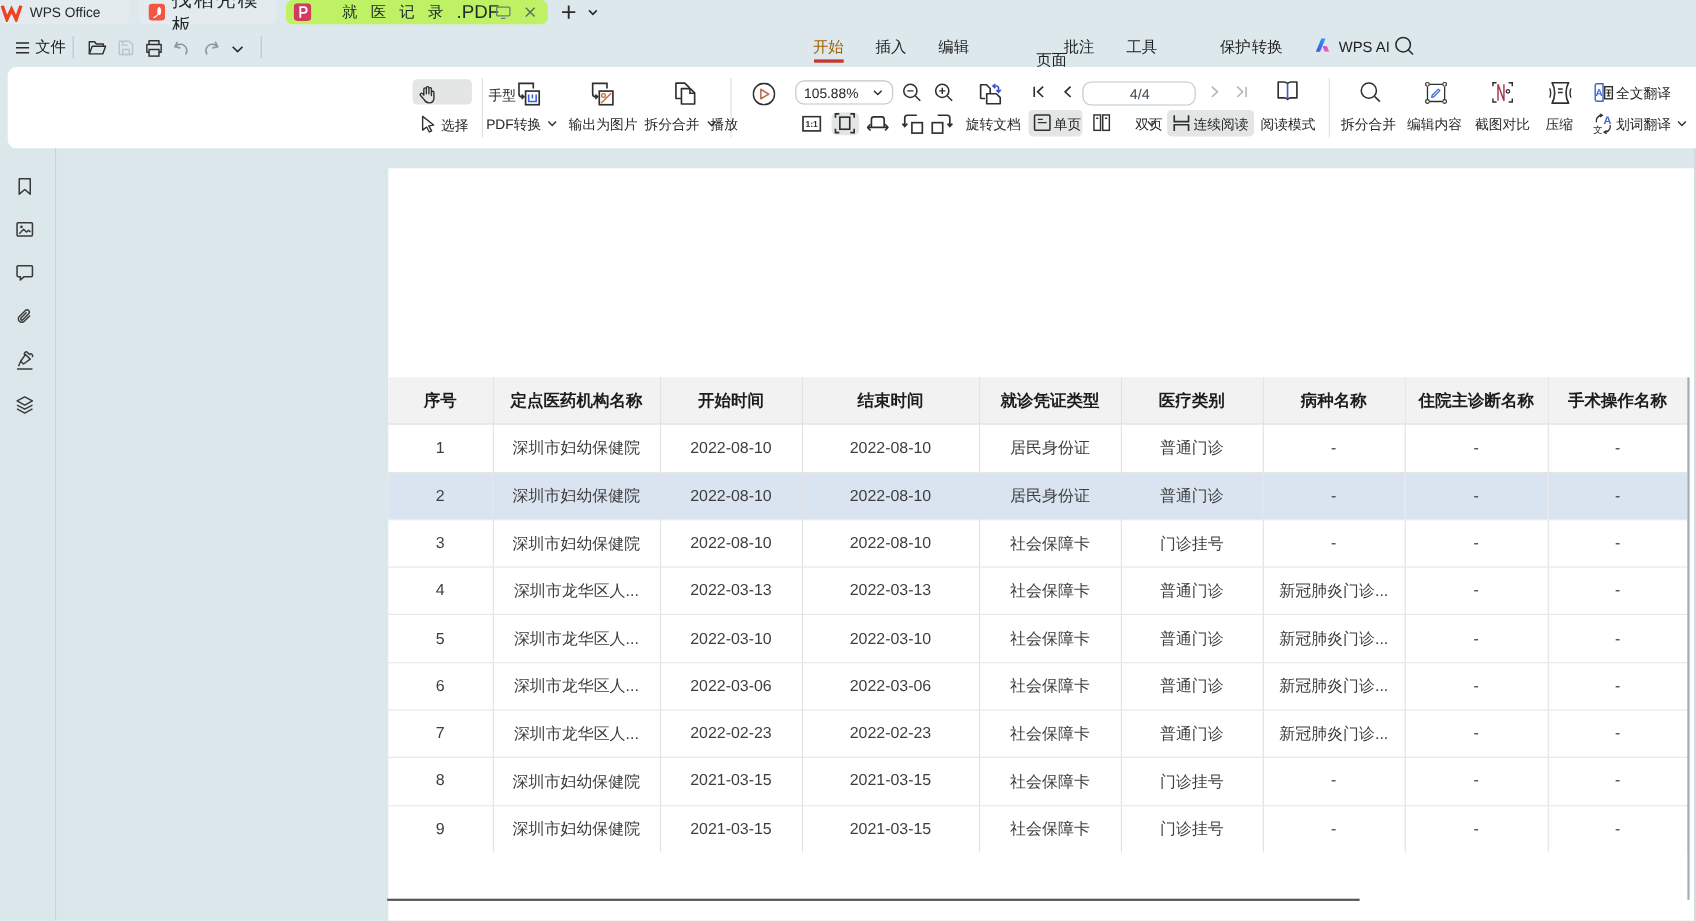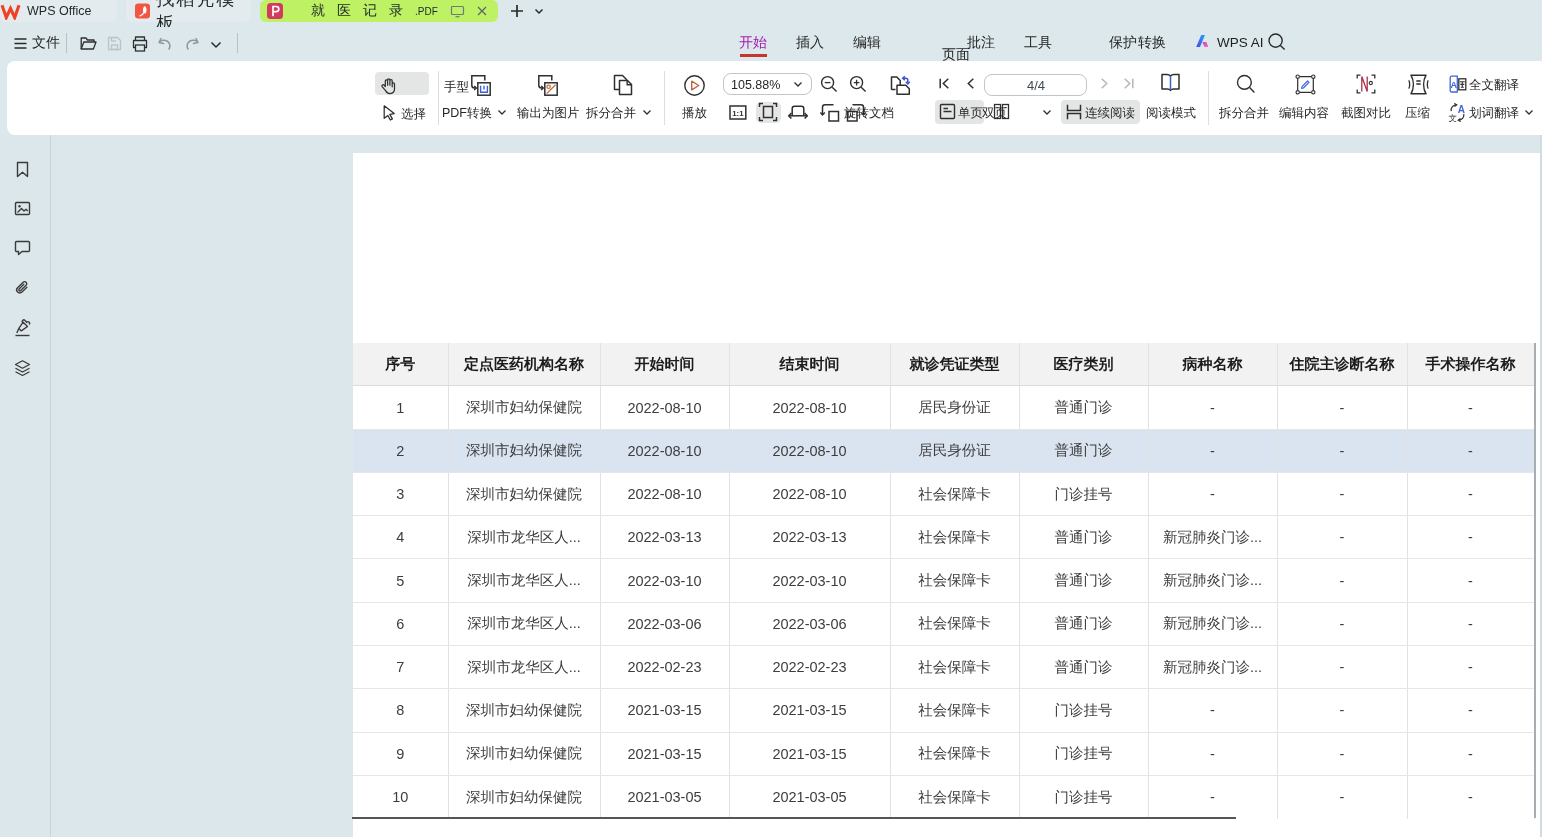--- a/index.html
+++ b/index.html
@@ -50,21 +50,21 @@
         <path d="M10 8.5 C9.2 10.6 7.6 12.2 5.2 13.2" stroke="#ffffff" stroke-width="1.3" fill="none" stroke-linecap="round"></path>
       </svg>
     <span style="font-size:18px;letter-spacing:2px;">找稻壳模板</span>
   </div>
   <div class="tab" id="tab3" style="left:260px;width:238px;padding-left:7px;">
     <svg width="16" height="16" viewBox="0 0 16 16" style="margin-right:18px;">
         <rect x="0" y="0" width="16" height="16" rx="3.5" fill="#d33b5e"></rect>
         <path d="M6 12.5 V3.5 H9.2 A2.6 2.6 0 0 1 9.2 8.7 H6" stroke="#ffffff" stroke-width="1.7" fill="none" stroke-linecap="round"></path>
       </svg>
     <span style="font-size:14px;letter-spacing:12px;">就医记录</span>
-      <span style="font-size:10px;margin-left:-10px;">.PDF</span>
+      <span style="font-size:17px;margin-left:-10px;">.PDF</span>
     <svg width="15" height="13" viewBox="0 0 15 13" style="position:absolute;left:190px;top:5px;">
         <rect x="1.5" y="1.5" width="12" height="8" rx="1" stroke="#6f7a7b" stroke-width="1.2" fill="none"></rect>
         <path d="M5.5 11.7 H9.5" stroke="#6f7a7b" stroke-width="1.2"></path>
       </svg>
     <svg width="12" height="12" viewBox="0 0 12 12" style="position:absolute;left:216px;top:5px;">
         <path d="M2 2 L10 10 M10 2 L2 10" stroke="#5b6566" stroke-width="1.2"></path>
       </svg>
   </div>
   <svg width="14" height="14" viewBox="0 0 14 14" style="position:absolute;left:510px;top:4px;">
       <path d="M7 1 V13 M1 7 H13" stroke="#2a2a2a" stroke-width="1.7"></path>
@@ -94,21 +94,21 @@
   <svg width="15" height="14" viewBox="0 0 15 14" style="position:absolute;left:158px;top:10px;">
       <path d="M3 1.5 L1 5.5 L5.5 6.5 M1.2 5.2 C3 3.2 6.5 2.6 9 4 C12 5.7 12.6 9.3 11 12" stroke="#8e9899" stroke-width="1.5" fill="none" stroke-linecap="round" stroke-linejoin="round"></path>
     </svg>
   <svg width="15" height="14" viewBox="0 0 15 14" style="position:absolute;left:184px;top:10px;">
       <path d="M12 1.5 L14 5.5 L9.5 6.5 M13.8 5.2 C12 3.2 8.5 2.6 6 4 C3 5.7 2.4 9.3 4 12" stroke="#8e9899" stroke-width="1.5" fill="none" stroke-linecap="round" stroke-linejoin="round"></path>
     </svg>
   <svg width="12" height="8" viewBox="0 0 12 8" style="position:absolute;left:210px;top:14px;">
       <path d="M1.5 1.5 L6 6 L10.5 1.5" stroke="#2a2a2a" stroke-width="1.5" fill="none"></path>
     </svg>
   <div class="sep-v" style="left:237px;top:6px;height:20px;"></div>
-  <span class="mi" style="left:739px;color:#a21caf;">开始</span>
+  <span class="mi" style="left:739px;color:#a16207;">开始</span>
   <span class="mi" style="left:796px;">插入</span>
   <span class="mi" style="left:853px;">编辑</span>
   <span class="mi" style="left:942px;margin-top:12px;">页面</span>
   <span class="mi" style="left:967px;">批注</span>
   <span class="mi" style="left:1024px;">工具</span>
   <span class="mi" style="left:1081px;margin-left:28px;">保护</span>
   <span class="mi" style="left:1138px;">转换</span>
   <div class="abs" style="left:740px;top:27px;width:27px;height:3px;background:#c5362f;"></div>
   <svg width="17" height="14" viewBox="0 0 17 14" style="position:absolute;left:1195px;top:7px;">
       <defs>
@@ -171,21 +171,21 @@
 <span class="tbtxt" style="left:586px;top:105px;">拆分合并</span>
 <svg class="abs" style="left:642px;top:109px;" width="10" height="7" viewBox="0 0 10 7">
     <path d="M1.5 1.5 L5 5 L8.5 1.5" stroke="#2f2f2f" stroke-width="1.3" fill="none"></path>
   </svg>
 <div class="psep" style="left:664px;"></div>
 
 <svg class="abs" style="left:684px;top:75px;" width="21" height="21" viewBox="0 0 21 21">
     <circle cx="10.5" cy="10.5" r="9.7" stroke="#2f2f2f" stroke-width="1.4" fill="none"></circle>
     <path d="M7.7 6.2 L14.8 10.5 L7.7 14.8 Z" stroke="#bf6742" stroke-width="1.4" fill="none" stroke-linejoin="round"></path>
   </svg>
-<span class="tbtxt" style="left:682px;top:105px;">播放</span>
+<span class="tbtxt" style="left:646px;top:105px;">播放</span>
 <div class="abs" style="left:723px;top:73px;width:89px;height:22px;background:#fff;border:1px solid #bfc5c8;border-radius:8px;"></div>
 <span class="tbtxt" style="left:731px;top:78px;">105.88%</span>
 <svg class="abs" style="left:793px;top:81px;" width="10" height="7" viewBox="0 0 10 7">
     <path d="M1.5 1.5 L5 5 L8.5 1.5" stroke="#2f2f2f" stroke-width="1.3" fill="none"></path>
   </svg>
 <svg class="abs" style="left:820px;top:75px;" width="18" height="18" viewBox="0 0 18 18">
     <circle cx="7.6" cy="7.6" r="6" stroke="#2f2f2f" stroke-width="1.4" fill="none"></circle>
     <path d="M12.2 12.2 L16.6 16.6" stroke="#2f2f2f" stroke-width="1.4"></path>
     <path d="M4.8 7.6 H10.4" stroke="#2f2f2f" stroke-width="1.3"></path>
   </svg>
@@ -220,21 +220,21 @@
 <svg class="abs" style="left:819px;top:102px;" width="21" height="20" viewBox="0 0 21 20">
     <rect x="10" y="9.5" width="9.5" height="9.5" stroke="#2f2f2f" stroke-width="1.5" fill="none"></rect>
     <path d="M14.5 2.8 H6 Q3.5 2.8 3.5 5.3 V12.5" stroke="#2f2f2f" stroke-width="1.5" fill="none"></path>
     <path d="M1.4 10.4 L3.5 12.9 L5.8 10.4" stroke="#2f2f2f" stroke-width="1.5" fill="none"></path>
   </svg>
 <svg class="abs" style="left:846px;top:102px;" width="21" height="20" viewBox="0 0 21 20">
     <rect x="1.5" y="9.5" width="9.5" height="9.5" stroke="#2f2f2f" stroke-width="1.5" fill="none"></rect>
     <path d="M6.5 2.8 H15 Q17.5 2.8 17.5 5.3 V12.5" stroke="#2f2f2f" stroke-width="1.5" fill="none"></path>
     <path d="M15.4 10.4 L17.5 12.9 L19.8 10.4" stroke="#2f2f2f" stroke-width="1.5" fill="none"></path>
   </svg>
-<span class="tbtxt" style="left:844px;top:105px;">旋转文档</span>
+<span class="tbtxt" style="left:878px;top:105px;">旋转文档</span>
 
 <svg class="abs" style="left:938px;top:78px;" width="12" height="11" viewBox="0 0 12 11">
     <path d="M2.2 0.8 V10.2 M10.3 0.8 L5.3 5.5 L10.3 10.2" stroke="#2f2f2f" stroke-width="1.5" fill="none"></path>
   </svg>
 <svg class="abs" style="left:966px;top:78px;" width="9" height="11" viewBox="0 0 9 11">
     <path d="M7.3 0.8 L2.3 5.5 L7.3 10.2" stroke="#2f2f2f" stroke-width="1.5" fill="none"></path>
   </svg>
 <div class="abs" style="left:984px;top:74px;width:103px;height:22px;background:#fff;border:1px solid #bfc5c8;border-radius:8px;"></div>
 <span class="tbtxt" style="left:1027px;top:78px;color:#3d4956;font-size:13px;">4/4</span>
 <svg class="abs" style="left:1100px;top:78px;" width="9" height="11" viewBox="0 0 9 11">
@@ -252,21 +252,21 @@
 <svg class="abs" style="left:939px;top:103px;" width="17" height="17" viewBox="0 0 17 17">
     <rect x="1.5" y="1.5" width="14" height="14" rx="1" stroke="#2f2f2f" stroke-width="1.4" fill="none"></rect>
     <path d="M4.5 5.5 H9 M4.5 8.5 H12.5" stroke="#2f2f2f" stroke-width="1.3"></path>
   </svg>
 <span class="tbtxt" style="left:958px;top:105px;">单页</span>
 <svg class="abs" style="left:993px;top:103px;" width="17" height="17" viewBox="0 0 17 17">
     <rect x="1.5" y="1.5" width="6" height="14" stroke="#2f2f2f" stroke-width="1.3" fill="none"></rect>
     <rect x="9.5" y="1.5" width="6" height="14" stroke="#2f2f2f" stroke-width="1.3" fill="none"></rect>
     <path d="M3.5 4.5 H5.5 M11.5 4.5 H13.5" stroke="#2f2f2f" stroke-width="1.2"></path>
   </svg>
-<span class="tbtxt" style="left:982px;top:105px;">双页</span>
+<span class="tbtxt" style="left:1032px;top:105px;">双页</span>
 <svg class="abs" style="left:1042px;top:109px;" width="10" height="7" viewBox="0 0 10 7">
     <path d="M1.5 1.5 L5 5 L8.5 1.5" stroke="#2f2f2f" stroke-width="1.3" fill="none"></path>
   </svg>
 <div class="graybtn" style="left:1061px;top:100px;width:79px;height:24px;"></div>
 <svg class="abs" style="left:1066px;top:104px;" width="16" height="16" viewBox="0 0 16 16">
     <path d="M1.5 0.8 V6.6 H14.5 V0.8 M1.5 15.2 V9.4 H14.5 V15.2" stroke="#2f2f2f" stroke-width="1.5" fill="none"></path>
   </svg>
 <span class="tbtxt" style="left:1085px;top:105px;">连续阅读</span>
 <span class="tbtxt" style="left:1146px;top:105px;">阅读模式</span>
 <div class="psep" style="left:1208px;"></div>
@@ -462,27 +462,16 @@
         <td>9</td>
         <td>深圳市妇幼保健院</td>
         <td>2021-03-15</td>
         <td>2021-03-15</td>
         <td>社会保障卡</td>
         <td>门诊挂号</td>
         <td>-</td>
         <td>-</td>
         <td>-</td>
       </tr>
-<tr>
-        <td>10</td>
-        <td>深圳市妇幼保健院</td>
-        <td>2021-03-05</td>
-        <td>2021-03-05</td>
-        <td>社会保障卡</td>
-        <td>门诊挂号</td>
-        <td>-</td>
-        <td>-</td>
-        <td>-</td>
-      </tr>
 </tbody>
   </table>
 <div class="abs" id="tbl-bottom" style="left:352px;top:817px;width:884px;height:2px;background:#555;"></div>
 <div class="abs" id="tbl-right" style="left:1534px;top:343px;width:2px;height:475px;background:#a7adb1;"></div>
 
 </body></html>

